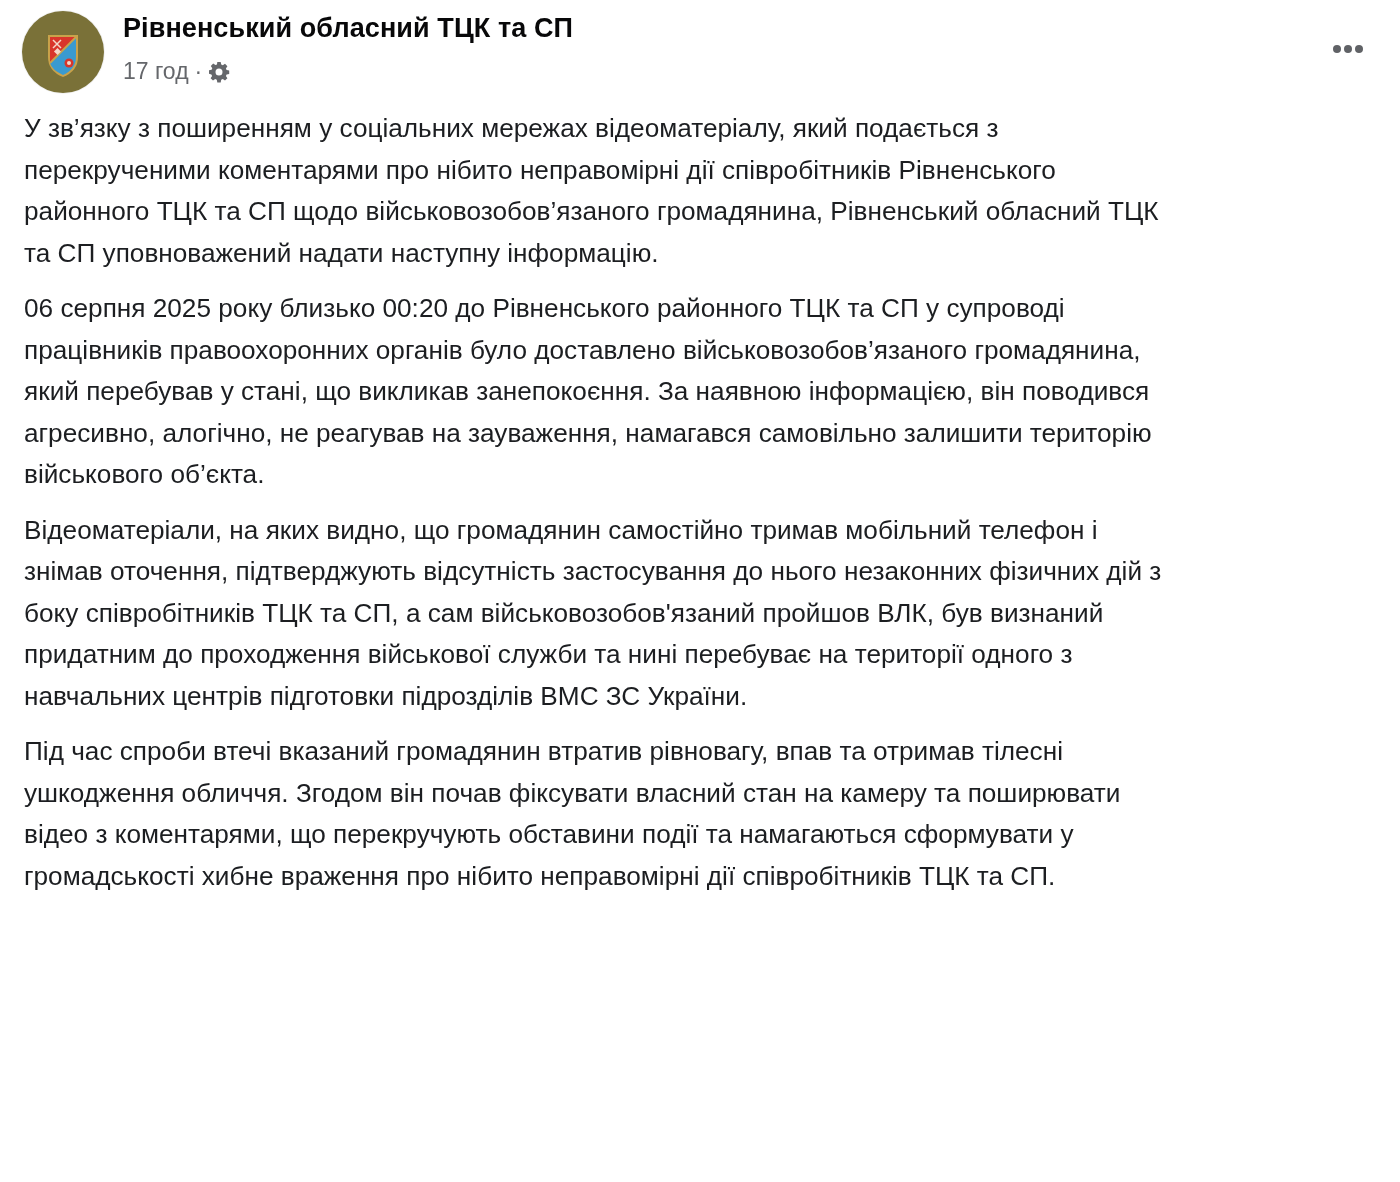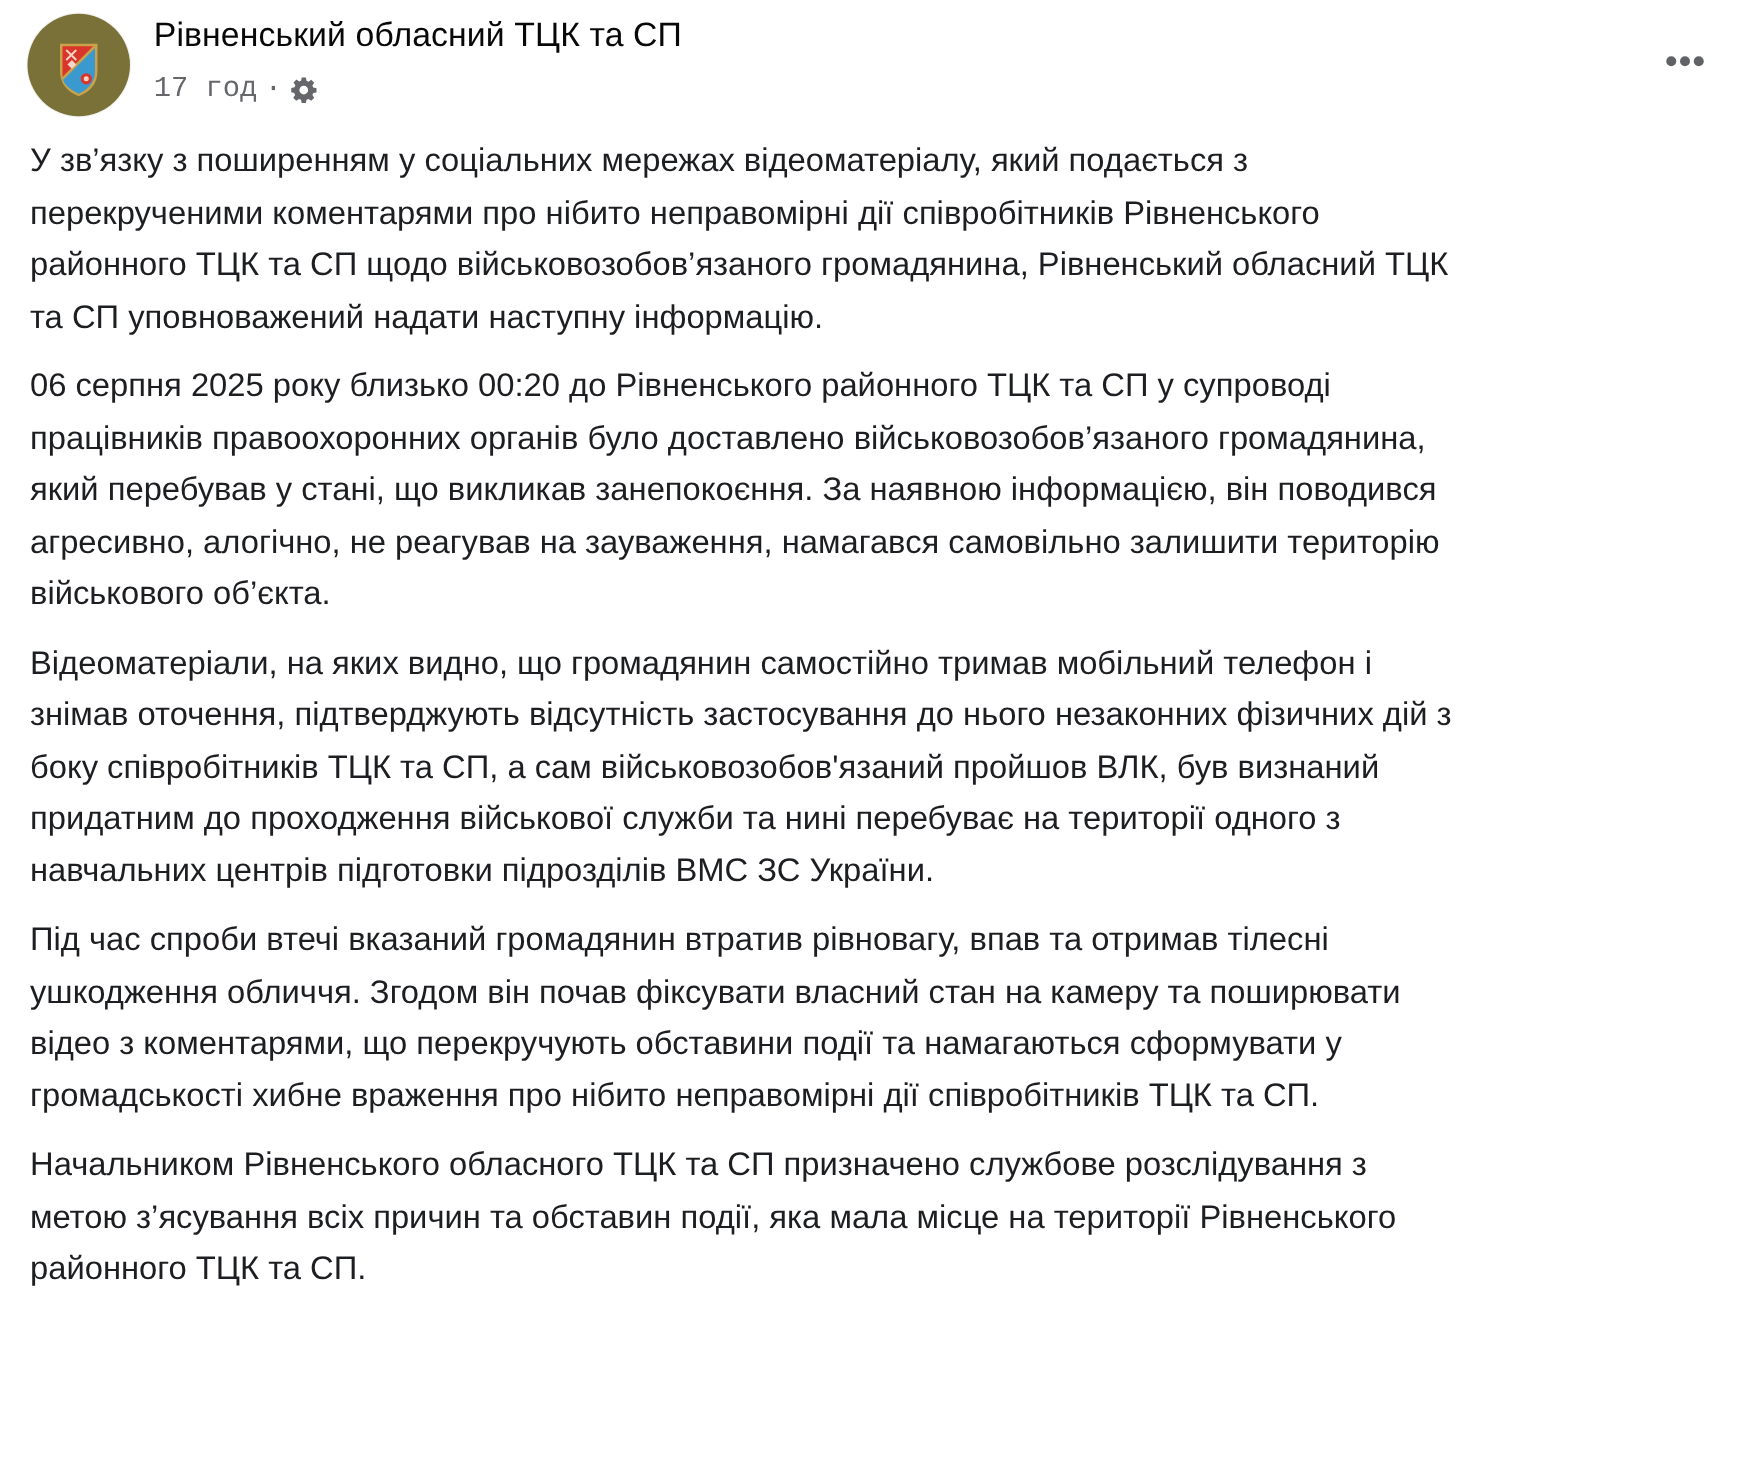--- a/index.html
+++ b/index.html
@@ -32,34 +32,33 @@
       background: #7a7138;
       box-shadow: 0 0 0 1px rgba(0,0,0,0.05);
       overflow: hidden;
     }
     .avatar svg { position: absolute; left: 0; top: 0; }
     .author-name {
       position: absolute;
       left: 123px;
       top: 13px;
       font-size: 27px;
-      font-weight: normal;
+      font-weight: bold;
       color: #080809;
       letter-spacing: 0.1px;
       cursor: pointer;
     }
     .meta {
       position: absolute;
       left: 123px;
       top: 58px;
       font-size: 23px;
       color: #65676b;
       display: flex;
       align-items: center;
-      font-family: Liberation Mono, monospace;
     }
     .meta .dot { margin: 0 5px 0 6px; }
     .meta .gear { display: inline-block; width: 24px; height: 24px; margin-top: 1px; }
     .more-button {
       position: absolute;
       left: 1325px;
       top: 34px;
       width: 46px;
       height: 30px;
       display: flex;
@@ -130,16 +129,13 @@
 військового об’єкта.</p>
   <p>Відеоматеріали, на яких видно, що громадянин самостійно тримав мобільний телефон і
 знімав оточення, підтверджують відсутність застосування до нього незаконних фізичних дій з
 боку співробітників ТЦК та СП, а сам військовозобов'язаний пройшов ВЛК, був визнаний
 придатним до проходження військової служби та нині перебуває на території одного з
 навчальних центрів підготовки підрозділів ВМС ЗС України.</p>
   <p>Під час спроби втечі вказаний громадянин втратив рівновагу, впав та отримав тілесні
 ушкодження обличчя. Згодом він почав фіксувати власний стан на камеру та поширювати
 відео з коментарями, що перекручують обставини події та намагаються сформувати у
 громадськості хибне враження про нібито неправомірні дії співробітників ТЦК та СП.</p>
-  <p>Начальником Рівненського обласного ТЦК та СП призначено службове розслідування з
-метою з’ясування всіх причин та обставин події, яка мала місце на території Рівненського
-районного ТЦК та СП.</p>
 </div>
 
 </body></html>

